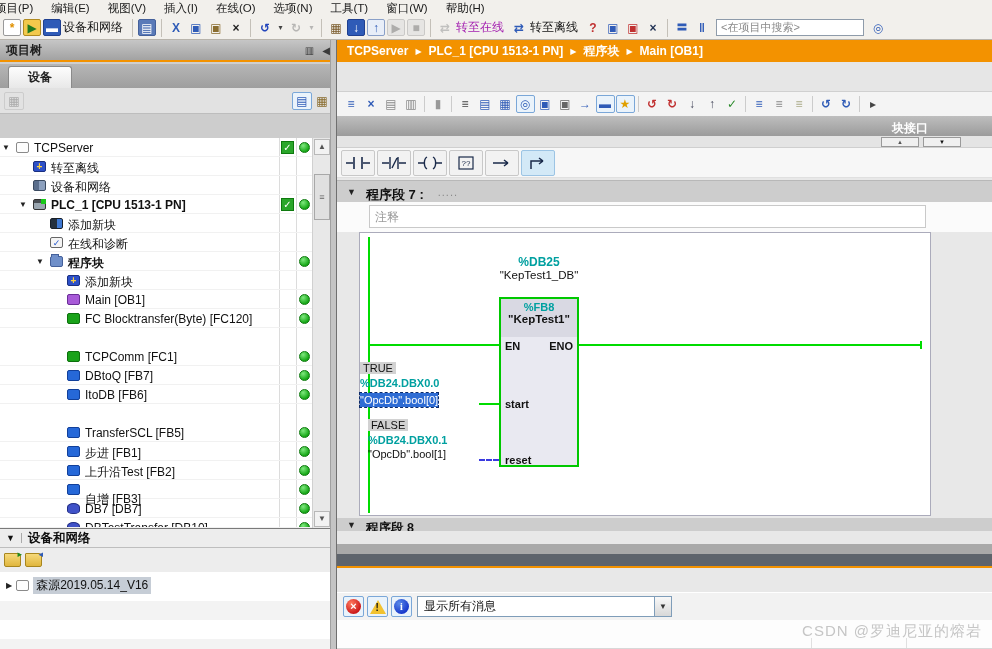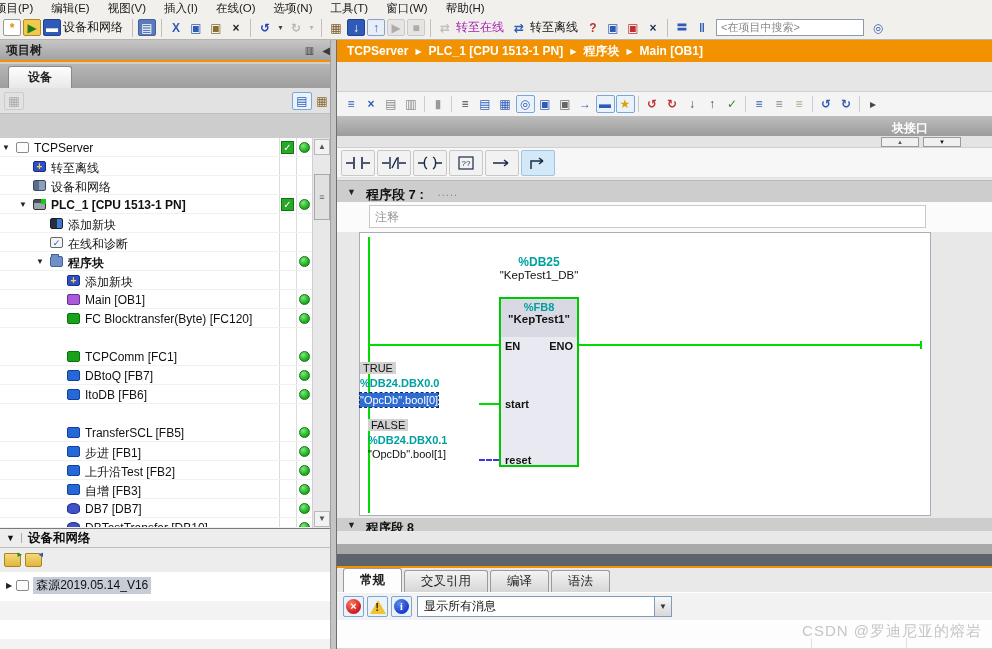--- a/index.html
+++ b/index.html
@@ -286,21 +286,21 @@
         <span class="t-lab" style="left: 85px;">步进 [FB1]</span>
         <div class="dotg"></div>
       </div>
       <div class="tree-row" style="top: 323px;">
         <span class="tic tic-fb" style="left: 67px;"></span>
         <span class="t-lab" style="left: 85px;">上升沿Test [FB2]</span>
         <div class="dotg"></div>
       </div>
       <div class="tree-row" style="top: 342px;">
         <span class="tic tic-fb" style="left: 67px;"></span>
-        <span class="t-lab" style="left: 85px;">自增 [FB3]</span>
+        <span class="t-lab" style="left: 85px; margin-top: 8px;">自增 [FB3]</span>
         <div class="dotg"></div>
       </div>
       <div class="tree-row" style="top: 361px;">
         <span class="tic tic-db" style="left: 67px;"></span>
         <span class="t-lab" style="left: 85px;">DB7 [DB7]</span>
         <div class="dotg"></div>
       </div>
       <div class="tree-row clip" style="top: 380px;">
         <span class="tic tic-db" style="left: 67px;"></span>
         <span class="t-lab" style="left: 85px;">DBTestTransfer [DB10]</span>
@@ -470,26 +470,20 @@
 
   <div id="net8">
     <span class="exp">▼</span>
     <span class="tt">程序段 8</span>
   </div>
   <div id="post-strip"></div>
   <div id="split1"></div>
   <div id="split2"></div>
   <div id="insp-orange"></div>
 
-  <div id="insp-tabs">
-      <div class="i-tab active">常规</div>
-      <div class="i-tab">交叉引用</div>
-      <div class="i-tab">编译</div>
-      <div class="i-tab">语法</div>
-    </div>
 
   <div id="insp-toolbar">
     <div class="msg-btn">
         <div class="mi-err">×</div>
       </div>
     <div class="msg-btn">
         <div class="mi-warn">
           <span>!</span>
         </div>
       </div>

